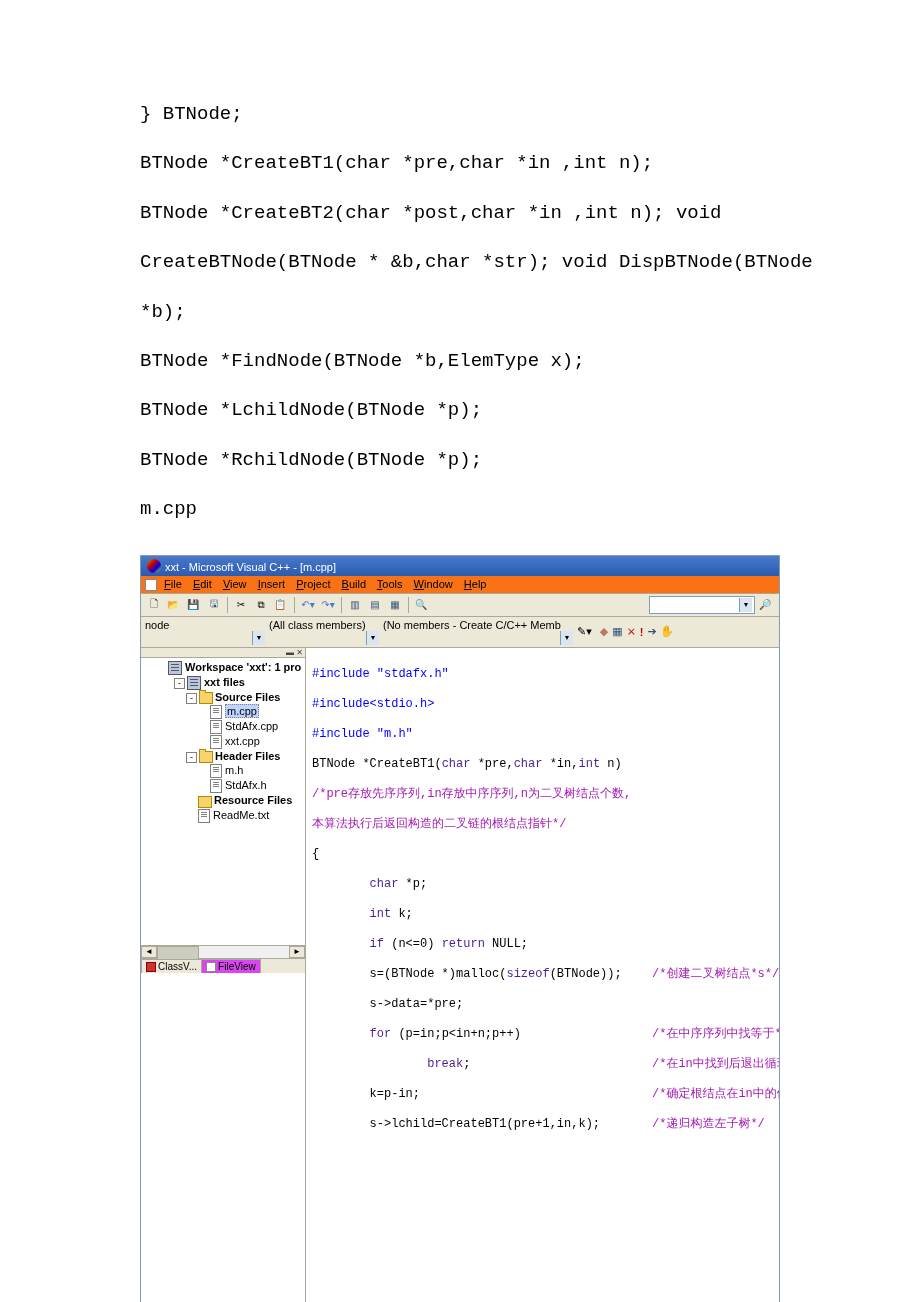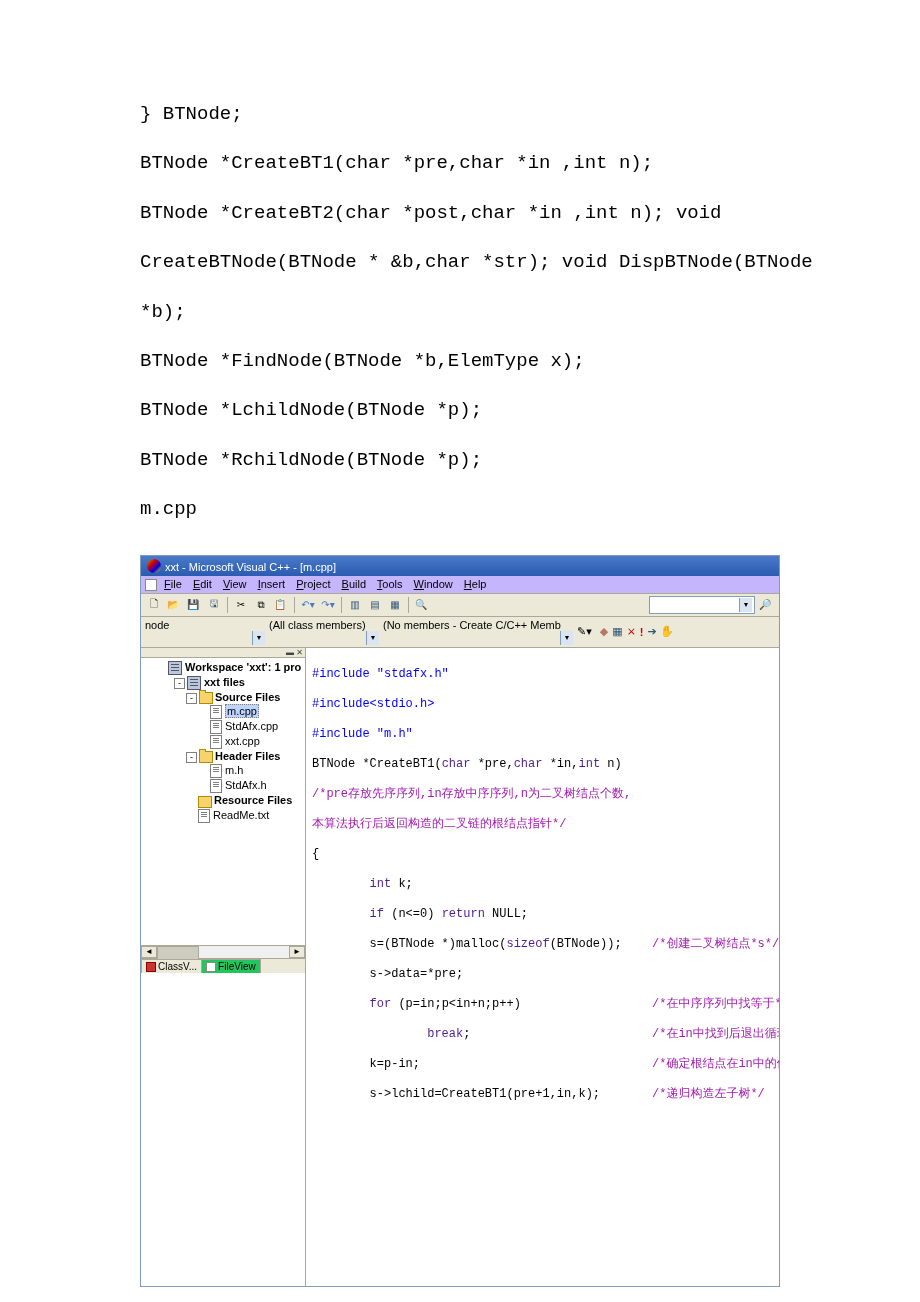--- a/index.html
+++ b/index.html
@@ -35,21 +35,21 @@
     align-items: flex-end;
     gap: 4px;
   }
   .title-bar .vc-icon {
     width: 14px;
     height: 14px;
     background: linear-gradient(135deg,#8b0,#d00,#00d,#ff0);
     border-radius: 50%;
   }
   .menu-bar {
-    background: #c4b5fd;
+    background: #f97316;
     border-bottom: 1px solid #aca899;
     padding: 2px 4px;
   }
   .menu-bar span {
     margin-right: 8px;
     color: #000;
     cursor: default;
   }
   .menu-bar u { text-decoration: underline; }
   .toolbar {
@@ -137,21 +137,21 @@
   .ws-scroll .ar { width:14px; border:1px solid #aca899; background:#ece9d8; font-size:8px; display:flex;align-items:center;justify-content:center;}
   .ws-scroll .track { flex:1; background:#f0f0f0;}
   .ws-scroll .thumb{ width:40px; height:100%; background:#cdcdbf; border:1px solid #aca899;}
   .ws-tabs {
     background:#ece9d8;
     border-top:1px solid #aca899;
     display:flex;
     font-size:10px;
   }
   .ws-tabs .tab { padding:1px 4px; border:1px solid #aca899; border-bottom:none; background:#ece9d8; margin-right:-1px;}
-  .ws-tabs .tab.active { background:#22c55e; }
+  .ws-tabs .tab.active { background:#d946ef; }
   .tab-ico { display:inline-block; width:8px; height:8px; margin-right:2px; vertical-align:middle;}
   .tab-ico.red { background:#c33; border:1px solid #800;}
   .tab-ico.doc { background:#fff; border:1px solid #888;}
   .code-panel {
     flex: 1;
     font-family: "SimSun","Courier New", monospace;
     font-size: 12px;
     line-height: 15px;
     padding: 4px 6px;
     white-space: pre;
@@ -279,20 +279,21 @@
     </div>
 
     <div class="code-panel">
 <div><span class="pp">#include "stdafx.h"</span></div>
 <div><span class="pp">#include&lt;stdio.h&gt;</span></div>
 <div><span class="pp">#include "m.h"</span></div>
 <div><span>BTNode *CreateBT1(</span><span class="kw">char</span><span> *pre,</span><span class="kw">char</span><span> *in,</span><span class="kw">int</span><span> n)</span></div>
 <div><span class="cmt">/*pre存放先序序列,in存放中序序列,n为二叉树结点个数,</span></div>
 <div><span class="cmt">本算法执行后返回构造的二叉链的根结点指针*/</span></div>
 <div><span>{</span></div>
+<div><span>        </span><span class="kw">char</span><span> *p;</span></div>
 <div><span>        </span><span class="kw">int</span><span> k;</span></div>
 <div><span>        </span><span class="kw">if</span><span> (n&lt;=0) </span><span class="kw">return</span><span> NULL;</span></div>
 <div class="line"><span class="col-a"><span>        s=(BTNode *)malloc(</span><span class="kw">sizeof</span><span>(BTNode));</span></span><span class="cmt col-b">/*创建二叉树结点*s*/</span></div>
 <div><span>        s-&gt;data=*pre;</span></div>
 <div class="line"><span class="col-a"><span>        </span><span class="kw">for</span><span> (p=in;p&lt;in+n;p++)</span></span><span class="cmt col-b">/*在中序序列中找等于*ppos的位置k</span></div>
 <div class="line"><span class="col-a"><span>                </span><span class="kw">break</span><span>;</span></span><span class="cmt col-b">/*在in中找到后退出循环*/</span></div>
 <div class="line"><span class="col-a">        k=p-in;</span><span class="cmt col-b">/*确定根结点在in中的位置*/</span></div>
 <div class="line"><span class="col-a">        s-&gt;lchild=CreateBT1(pre+1,in,k);</span><span class="cmt col-b">/*递归构造左子树*/</span></div>
 
 

